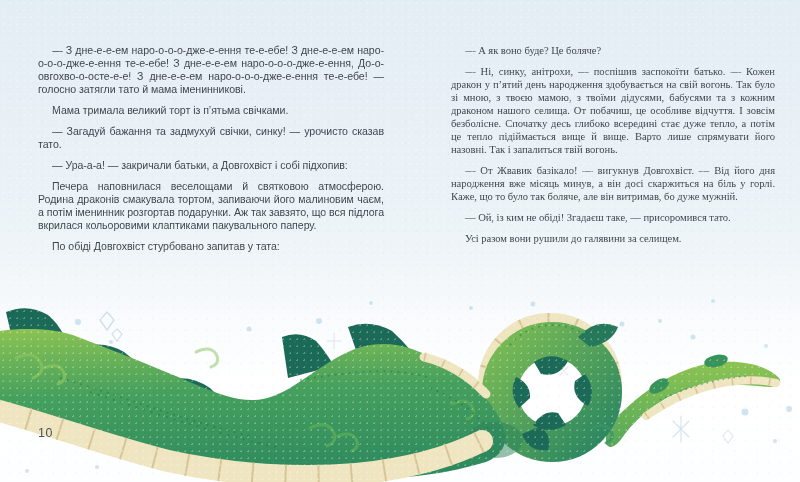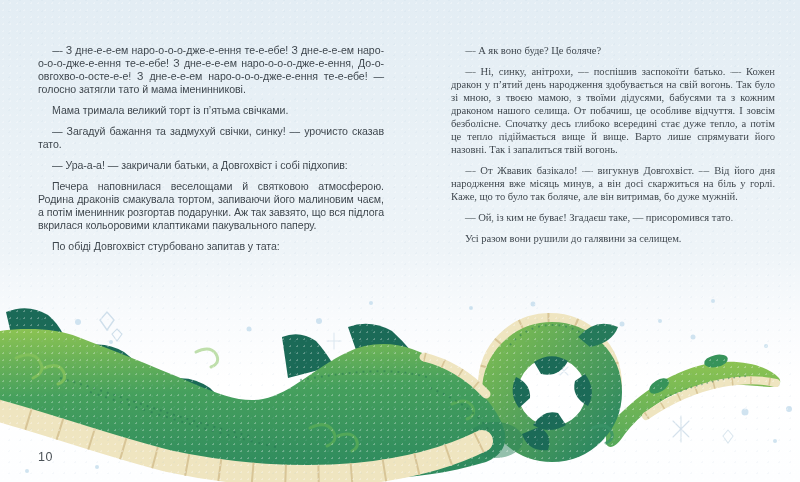--- a/index.html
+++ b/index.html
@@ -24,21 +24,21 @@
     margin:8px;
     font-size:10.6px;
     line-height:13px;
     text-align:justify;
     text-indent:14px;
     letter-spacing:-0.05px;
   }
   .col-left{left:30px;width:362px;}
   .col-right{left:443px;width:340px;font-family:Liberation Serif, serif;}
   .page-number{
-    position:absolute;left:38px;top:450px;
+    position:absolute;left:38px;top:426px;
     font-size:12.5px;color:#4b5257;letter-spacing:.5px;text-align:center;
   }
   .illustration{position:absolute;left:0;top:0;width:800px;height:482px;}
 </style>
 </head>
 <body>
 
 <div class="page">
 
   <svg class="illustration" viewBox="0 0 800 482" aria-hidden="true">
@@ -175,18 +175,18 @@
     <p>— Загадуй бажання та задмухуй свічки, синку! — урочисто сказав тато.</p>
     <p>— Ура-а-а! — закричали батьки, а Довгохвіст і собі підхопив:</p>
     <p>Печера наповнилася веселощами й святковою атмосферою. Родина драконів смакувала тортом, запиваючи його малиновим чаєм, а потім іменинник розгортав подарунки. Аж так завзято, що вся підлога вкрилася кольоровими клаптиками пакувального паперу.</p>
     <p>По обіді Довгохвіст стурбовано запитав у тата:</p>
   </div>
 
   <div class="text-col col-right">
     <p>— А як воно буде? Це боляче?</p>
     <p>— Ні, синку, анітрохи, — поспішив заспокоїти батько. — Кожен дракон у п’ятий день народження здобувається на свій вогонь. Так було зі мною, з твоєю мамою, з твоїми дідусями, бабусями та з кожним драконом нашого селища. От побачиш, це особливе відчуття. І зовсім безболісне. Спочатку десь глибоко всередині стає дуже тепло, а потім це тепло підіймається вище й вище. Варто лише спрямувати його назовні. Так і запалиться твій вогонь.</p>
     <p>— От Жвавик базікало! — вигукнув Довгохвіст. — Від його дня народження вже місяць минув, а він досі скаржиться на біль у горлі. Каже, що то було так боляче, але він витримав, бо дуже мужній.</p>
-    <p>— Ой, із ким не буває! Згадаєш таке, — присоромився тато.</p>
+    <p>— Ой, із ким не обіді! Згадаєш таке, — присоромився тато.</p>
     <p>Усі разом вони рушили до галявини за селищем.</p>
   </div>
 
   <div class="page-number">10</div>
 </div>
 
 </body></html>

